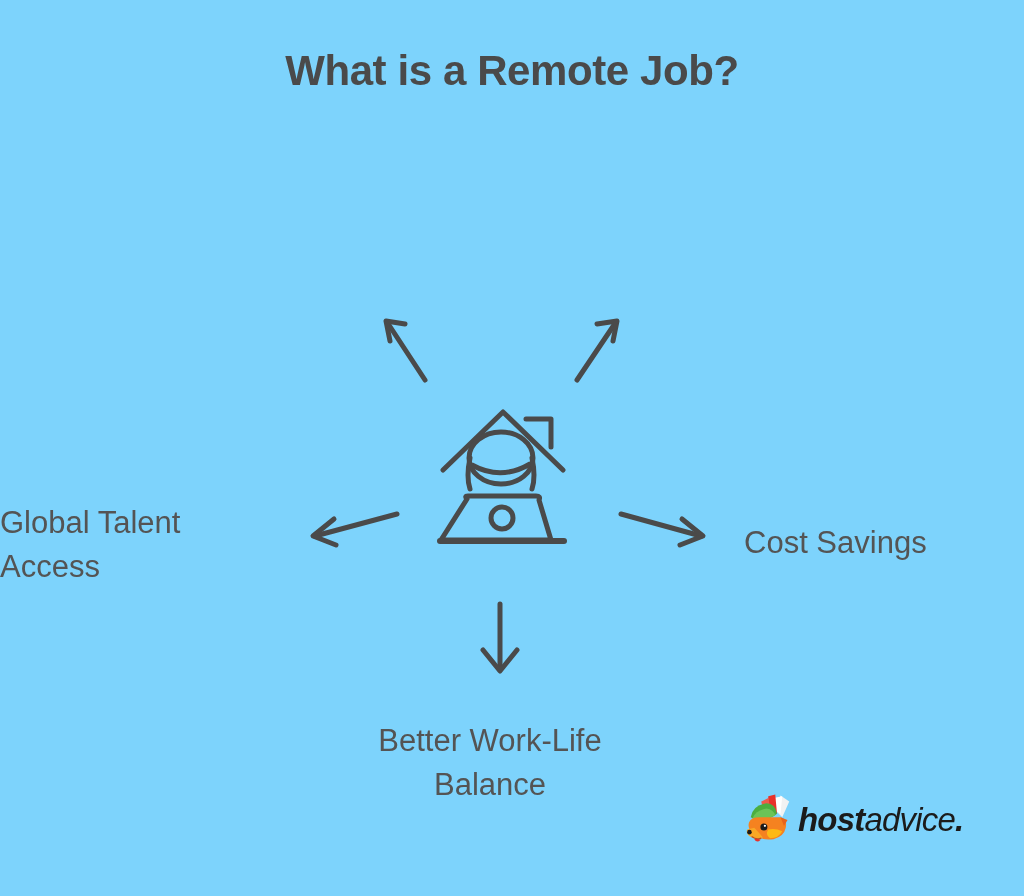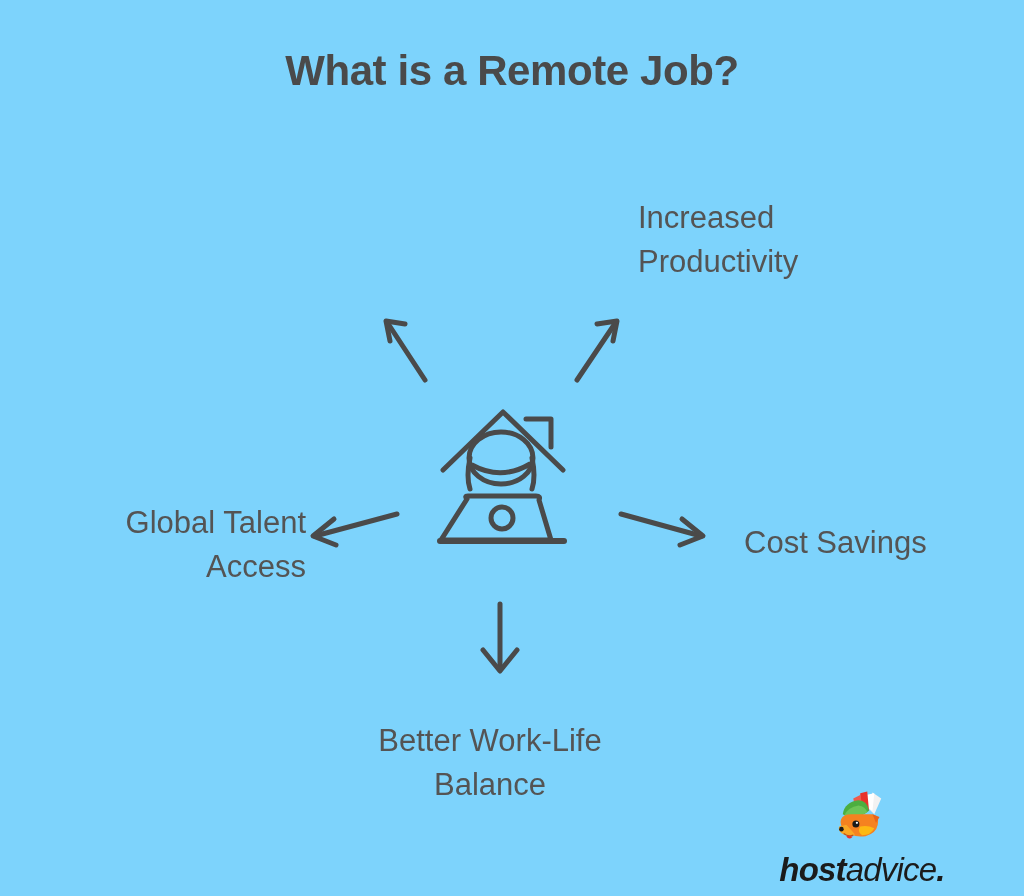--- a/index.html
+++ b/index.html
@@ -53,22 +53,20 @@
   .label-tr {           
     left: 638px;
     top: 196px;
     width: 330px;
     text-align: left;
   }
   .label-l {            
     left: 0px;
     top: 501px;
     width: 258px;
-    text-align: right;
-    margin-left: 48px;
   }
   .label-r {            
     left: 744px;
     top: 521px;
     width: 280px;
     text-align: left;
   }
   .label-b {            
     left: 280px;
     top: 719px;
@@ -88,22 +86,20 @@
 
   
   .logo {
     position: absolute;
     left: 742px;
     top: 788px;
     width: 240px;
     height: 62px;
     display: flex;
     align-items: center;
-    gap: 9px;
-    flex-direction: column;
   }
   .logo-mark {
     width: 56px;
     height: 56px;
     flex: 0 0 56px;
   }
   .logo-text {
     font-size: 33px;
     font-style: italic;
     color: #1b1b1b;
@@ -167,22 +163,20 @@
 
       <g>
         <path d="M500 604 L500 669"></path>
         <path d="M483 650 L500 671 L517 650"></path>
       </g>
 
     </g>
   </svg>
 
 
-  <div class="label label-tr">Increased
-Productivity</div>
 
   <div class="label label-l">Global Talent
 Access</div>
 
   <div class="label label-r">Cost Savings</div>
 
   <div class="label label-b">Better Work-Life
 Balance</div>
 
   <div class="logo">

